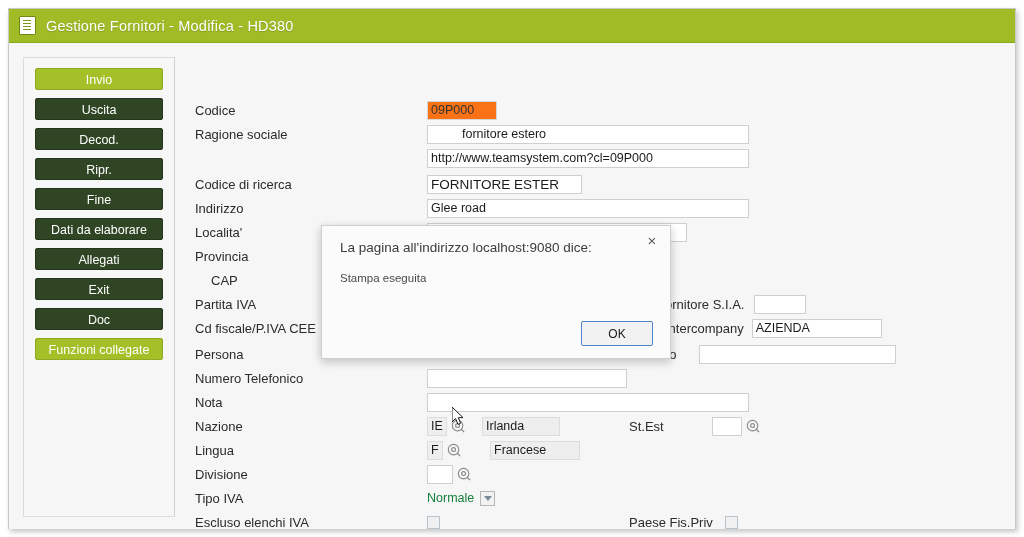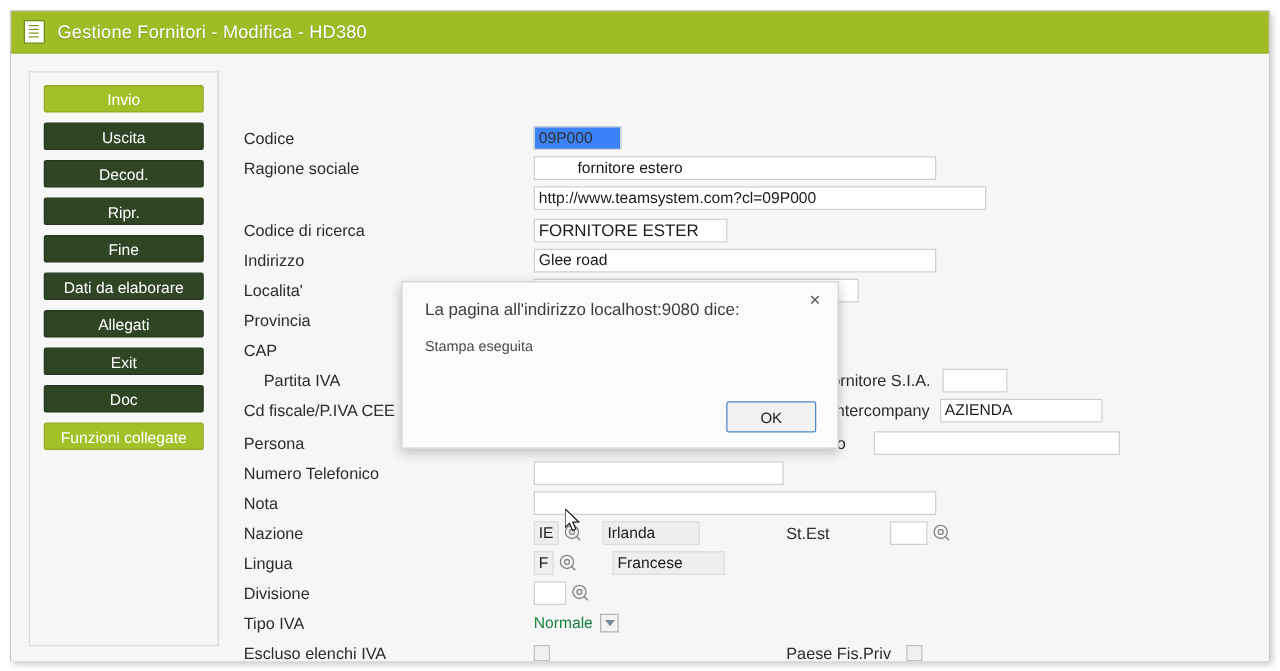--- a/index.html
+++ b/index.html
@@ -134,21 +134,21 @@
     box-sizing: border-box;
     font-family: "Liberation Sans", sans-serif;
     font-size: 12.5px;
     color: #1b1b1b;
     padding: 0 3px;
     line-height: 17px;
     white-space: nowrap;
     overflow: hidden;
   }
   .f-input.ro {
-    background: #3b82f6;
+    background: #f97316;
     border-color: #d6d6d6;
     color: #333;
   }
   .f-input.shade {
     background: #eeeeee;
     border-color: #dcdcdc;
   }
   .f-chk {
     width: 13px;
     height: 13px;
@@ -286,21 +286,21 @@
       </div>
 
       <div class="f-row" style="left:0; top:24px;">
         <span class="f-label">Ragione sociale</span>
       </div>
       <div class="f-row" style="left:232px; top:24px;">
         <div class="f-input" style="width:322px;padding-left:34px;">fornitore estero</div>
       </div>
 
       <div class="f-row" style="left:232px; top:48px;">
-        <div class="f-input" style="width:362px;">http://www.teamsystem.com?cl=09P000</div>
+        <div class="f-input" style="width:322px;">http://www.teamsystem.com?cl=09P000</div>
       </div>
 
       <div class="f-row" style="left:0; top:74px;">
         <span class="f-label">Codice di ricerca</span>
       </div>
       <div class="f-row" style="left:232px; top:74px;">
         <div class="f-input" style="width:155px; font-size:13.5px;">FORNITORE ESTER</div>
       </div>
 
       <div class="f-row" style="left:0; top:98px;">
@@ -314,25 +314,25 @@
         <span class="f-label">Localita'</span>
       </div>
       <div class="f-row" style="left:232px; top:122px;">
         <div class="f-input" style="width:260px;">London</div>
       </div>
 
       <div class="f-row" style="left:0; top:146px;">
         <span class="f-label">Provincia</span>
       </div>
 
-      <div class="f-row" style="left:0; top:170px;">
+      <div class="f-row" style="left:16px; top:170px;">
         <span class="f-label">CAP</span>
       </div>
 
-      <div class="f-row" style="left:16px; top:194px;">
+      <div class="f-row" style="left:0; top:194px;">
         <span class="f-label">Partita IVA</span>
       </div>
 
       <div class="f-row" style="left:0; top:218px;">
         <span class="f-label">Cd fiscale/P.IVA CEE</span>
       </div>
 
       <div class="f-row" style="left:0; top:244px;">
         <span class="f-label">Persona</span>
       </div>

